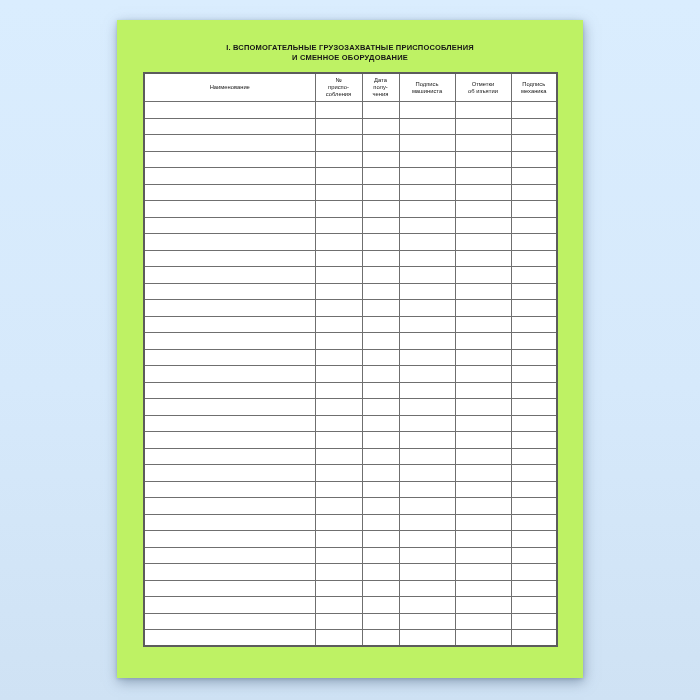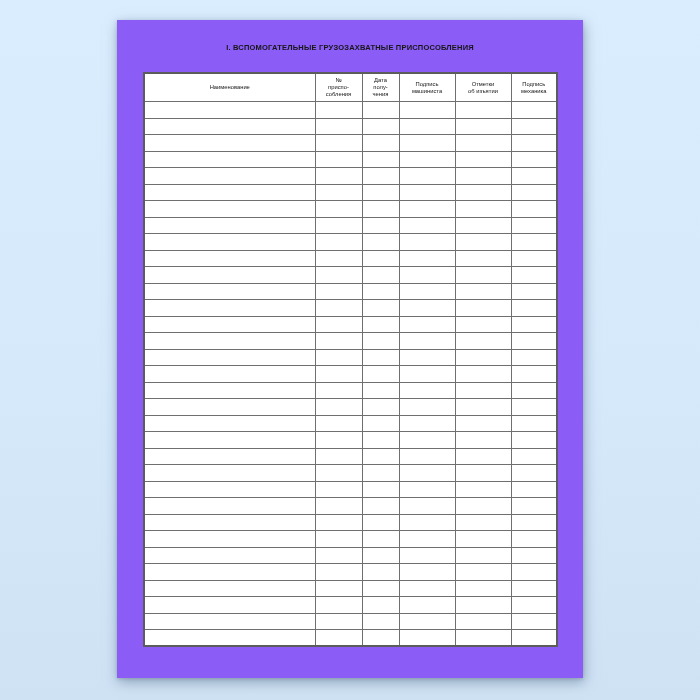--- a/index.html
+++ b/index.html
@@ -5,21 +5,21 @@
   html, body { margin: 0; padding: 0; }
   body {
     width: 700px; height: 700px;
     position: relative; overflow: hidden;
     background: linear-gradient(180deg, #daedfe 0%, #d6e9fb 55%, #cfe2f4 100%);
     font-family: "Liberation Sans", sans-serif;
   }
   .paper {
     position: absolute; left: 117px; top: 20px;
     width: 466px; height: 658px;
-    background: #8b5cf6;
+    background: #bef264;
     box-shadow: 1px 4px 12px rgba(96,118,145,0.60), 0 1px 3px rgba(96,118,145,0.35);
   }
   .doc-title {
     position: absolute; top: 23px; left: 0; right: 0;
     text-align: center;
     font-weight: bold;
     font-size: 7.5px;
     line-height: 10px;
     color: #161616;
     letter-spacing: 0.2px;
@@ -54,20 +54,21 @@
   col.c4 { width: 56px; }
   col.c5 { width: 46px; }
 </style>
 </head>
 <body>
 
 <div class="paper">
 
   <div class="doc-title">
     <div>I. ВСПОМОГАТЕЛЬНЫЕ ГРУЗОЗАХВАТНЫЕ ПРИСПОСОБЛЕНИЯ</div>
+    <div>И СМЕННОЕ ОБОРУДОВАНИЕ</div>
   </div>
 
   <table class="form-table">
     <colgroup>
       <col class="c0">
         <col class="c1">
         <col class="c2">
         <col class="c3">
         <col class="c4">
         <col class="c5">

